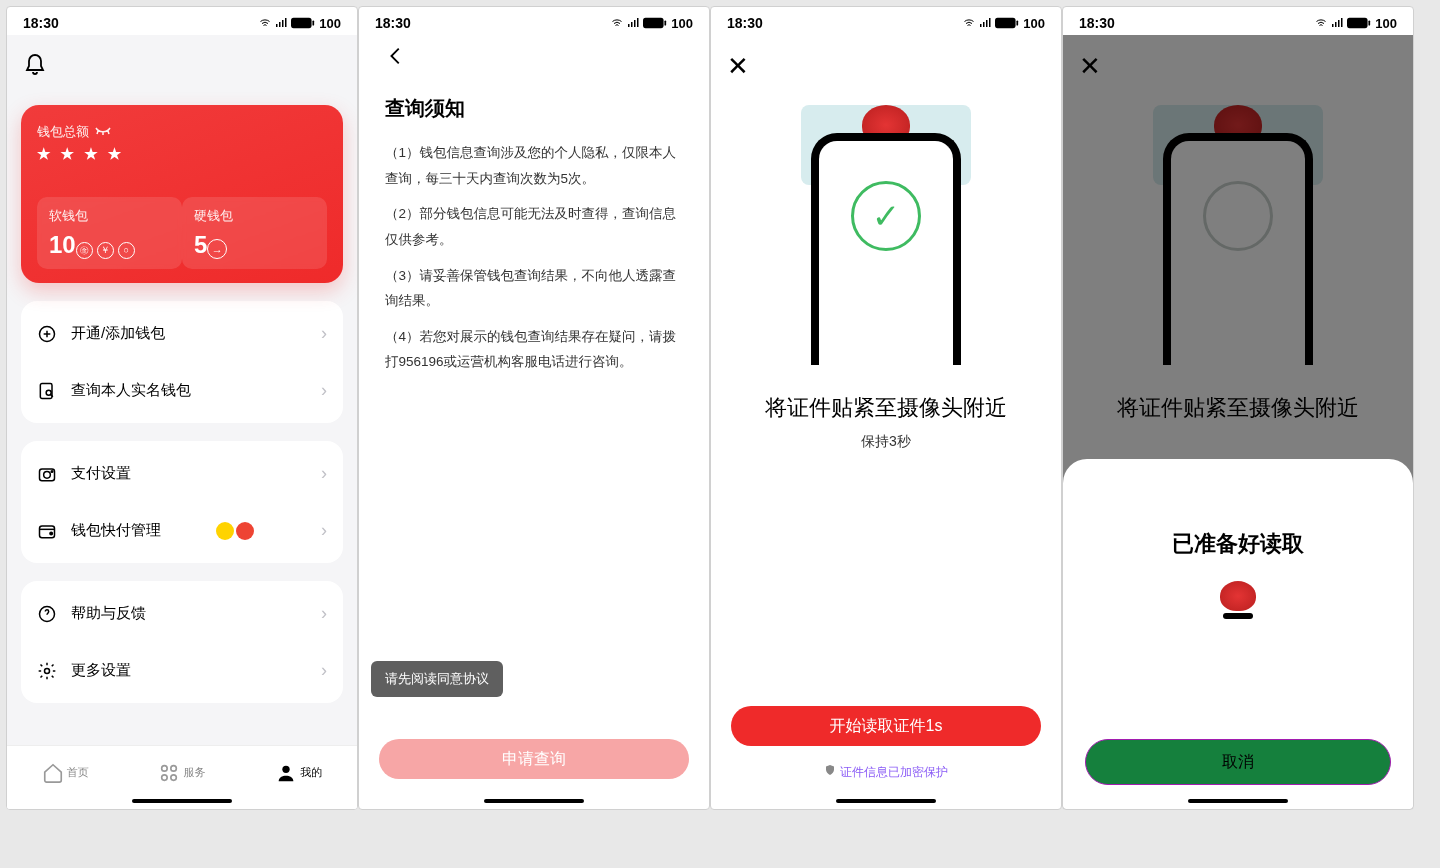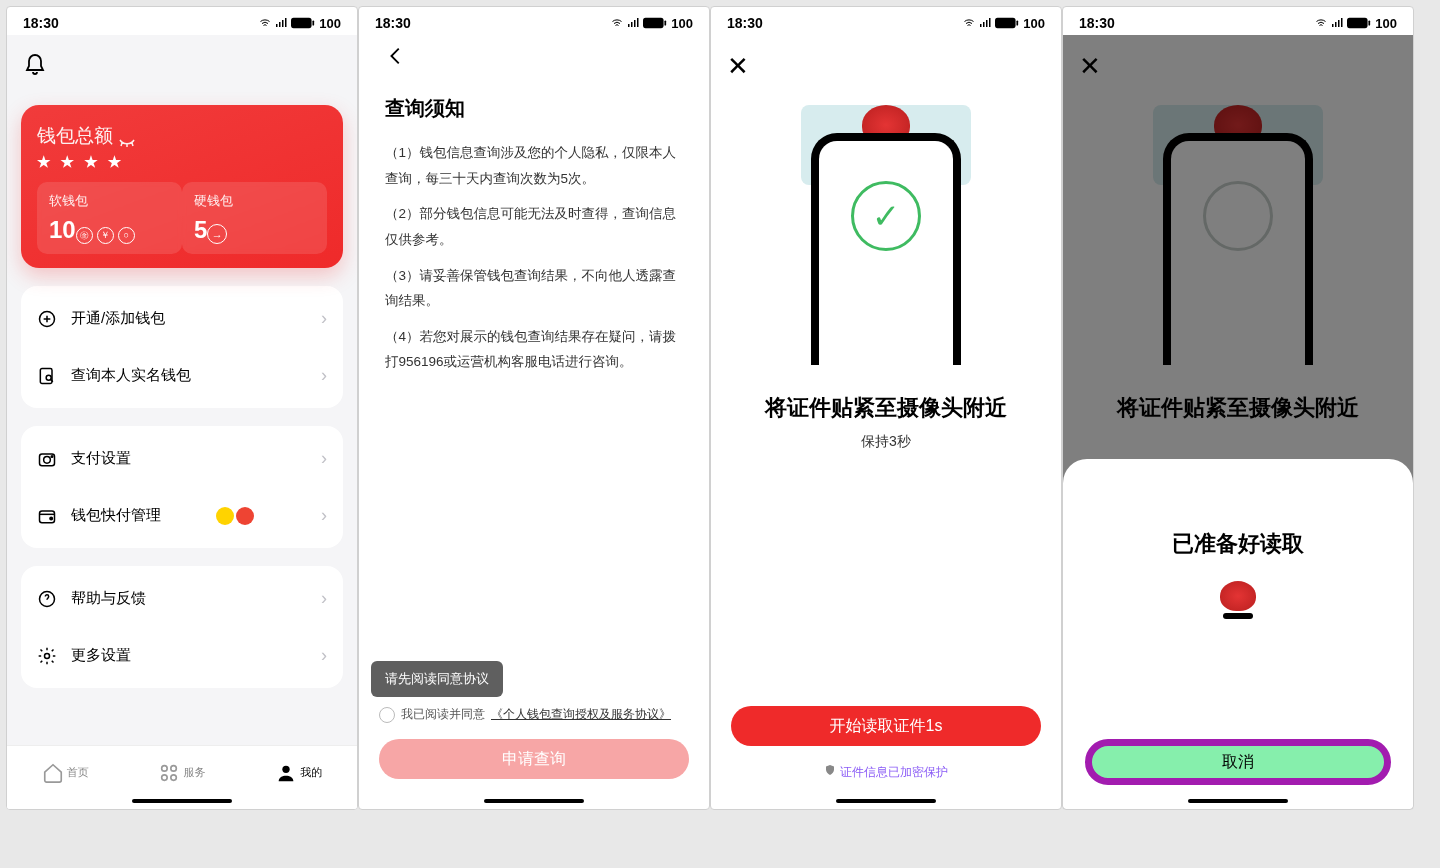--- a/index.html
+++ b/index.html
@@ -13,23 +13,23 @@
 
 
 .s1-body { background: #f5f5f7; padding: 0 14px; }
 .s1-header { display: flex; align-items: center; justify-content: space-between; padding: 18px 2px 10px; }
 .s1-header .avatar { width: 54px; height: 54px; border-radius: 50%; background: radial-gradient(#6ec17a,#2f8a3c); display: flex; align-items: center; justify-content: center; overflow: hidden; margin-right: 10px; }
 .s1-header .avatar svg { width: 44px; }
 .s1-header .greet { display: flex; align-items: center; }
 .s1-header .greet-text { font-size: 26px; font-weight: 700; }
 .bell-icon svg { width: 24px; height: 24px; }
 .wallet-card { background: linear-gradient(160deg,#f13b3b,#ef2a2a); border-radius: 18px; padding: 18px 16px 14px; margin-top: 14px; box-shadow: 0 8px 20px rgba(240,50,50,.25); color: #fff; position: relative; overflow: hidden; }
-.wallet-card .total-label { font-size: 19px; opacity: .92; display: flex; align-items: flex-end; gap: 6px; }
+.wallet-card .total-label { font-size: 13px; opacity: .92; display: flex; align-items: center; gap: 6px; }
 .wallet-card .stars { font-size: 15px; font-weight: 700; margin-top: 4px; letter-spacing: 3px; }
-.wallet-inner { display: flex; gap: 0; margin-top: 11px; }
+.wallet-inner { display: flex; gap: 0; margin-top: 34px; }
 .wallet-box { flex: 1; background: rgba(255,255,255,.12); border-radius: 10px; padding: 10px 12px; backdrop-filter: blur(2px); }
 .wallet-box .label { font-size: 13px; opacity: .9; }
 .wallet-box .num-row { display: flex; align-items:flex-end; justify-content: flex-start; margin-top: 6px; }
 .wallet-box .num { font-size: 24px; font-weight: 600; }
 .mini-icons { display: flex; gap: 4px; }
 .mini-icons span { width: 17px; height: 17px; border-radius: 50%; display: inline-block; border: 1.5px solid #fff; font-size: 9px; color: #fff; text-align:center; line-height:14px; }
 .arrow-circle { width:20px;height:20px;border-radius:50%;border:1.5px solid #fff;display:flex;align-items:center;justify-content:center;font-size:11px; }
 .menu-group { background: #fff; border-radius: 16px; margin-top: 18px; padding: 4px 0; }
 .menu-item { display: flex; align-items: center; padding: 18px 16px; font-size: 15px; cursor: pointer; }
 .menu-item + .menu-item { border-top: none; }
@@ -60,39 +60,39 @@
 .big-btn.disabled { background: #f7a6a6; }
 
 
 .s3-body { position: relative; height: 100%; padding: 0 18px; }
 .close-btn { position:absolute; top:18px; left:16px; font-size:26px; line-height:1; cursor:pointer; font-weight:300; }
 .phone-illus { margin: 70px auto 0; width: 190px; height: 260px; position: relative; }
 .phone-illus .card-bg { position:absolute; top:0; left:10px; right:10px; height:80px; background:#d7ecee; border-radius:8px; }
 .phone-illus .chip { position:absolute; top:0; left:50%; transform:translateX(-50%); width:48px; height:40px; background: radial-gradient(#e43434,#b91f1f); border-radius: 50% 50% 45% 45%; }
 .phone-illus .device { position:absolute; top:28px; left:20px; right:20px; bottom:0; border:8px solid #000; border-bottom:none; border-radius:26px 26px 0 0; background:#fff; display:flex;align-items:flex-start;justify-content:center; padding-top:40px; }
 .success-circ { width:70px;height:70px;border:3px solid #3fbb61;border-radius:50%;display:flex;align-items:center;justify-content:center;color:#3fbb61;font-size:34px; }
-.s3-title { text-align:center;font-size:22px;font-weight:700;margin-top:28px; }
+.s3-title { text-align:center;font-size:22px;font-weight:400;margin-top:28px; }
 .s3-sub { text-align:center;font-size:14px;color:#333;margin-top:10px; }
 .s3-footer { position:absolute;left:0;right:0;bottom:28px;padding:0 20px;text-align:center; }
 .big-btn.primary { background:#ef2a2a; }
 .footer-note { font-size:12px;color:#8b5cf6;margin-top:18px;display:flex;align-items:flex-start;justify-content:center;gap:4px; }
 
 
 .s4-body { position:relative; height:100%; }
 .s4-overlay { position:absolute; inset:0; background:rgba(0,0,0,.5); }
 .s4-back { position:absolute; inset:0; }
 .s4-back .close-btn { color:#000; z-index:0; }
 .bottom-sheet { position:absolute; left:0; right:0; bottom:0; background:#fff; border-radius:24px 24px 0 0; padding:28px 22px 24px; text-align:center; }
 .sheet-title { font-size:22px; font-weight:600;margin-top:42px; }
 .nfc-illus { margin:22px auto 0; width:110px; height:130px; position:relative; }
 .nfc-illus .chip { position:absolute;top:0;left:50%;transform:translateX(-50%);width:36px;height:30px;background:radial-gradient(#e43434,#b91f1f);border-radius:50% 50% 45% 45%; }
 .nfc-illus .device { position:absolute;top:26px;left:10px;right:10px;bottom:0;border:6px solid #000;border-bottom:none;border-radius:18px 18px 0 0;background:#fff;display:flex;align-items:flex-end;justify-content:center;font-size:11px;color:#555;padding-bottom:14px; }
 .nfc-illus .notch { position:absolute;top:32px;left:50%;transform:translateX(-50%);width:30px;height:6px;background:#000;border-radius:3px;z-index:2; }
 .sheet-sub { font-size:13px;color:#444;margin-top:22px; }
-.cancel-btn { width:100%;height:46px;border:7px solid #a21caf;background:#86efac;border-radius:23px;font-size:16px;margin-top:28px;cursor:pointer; }
+.cancel-btn { width:100%;height:46px;border:1px solid #a21caf;background:#15803d;border-radius:23px;font-size:16px;margin-top:28px;cursor:pointer; }
 .s4-back .phone-illus { margin-top:70px; }
 .s4-back .phone-illus .success-circ { border-color:#c8d0cc;color:transparent; }
 .s4-back .s3-title { margin-top:28px; }
 .s3-title.cut { white-space:nowrap; overflow:hidden; text-overflow:clip; }
 </style>
 </head>
 <body>
 
 <div class="phone">
   <div class="status-bar">
@@ -285,25 +285,20 @@
     </div>
     <div class="s2-title">查询须知</div>
     <div class="s2-text">
       <p>（1）钱包信息查询涉及您的个人隐私，仅限本人查询，每三十天内查询次数为5次。</p>
       <p>（2）部分钱包信息可能无法及时查得，查询信息仅供参考。</p>
       <p>（3）请妥善保管钱包查询结果，不向他人透露查询结果。</p>
       <p>（4）若您对展示的钱包查询结果存在疑问，请拨打956196或运营机构客服电话进行咨询。</p>
     </div>
     <div class="tooltip">请先阅读同意协议</div>
     <div class="s2-footer">
-      <div class="agree-row">
-        <span class="check"></span>
-        <span>我已阅读并同意</span>
-        <span class="link">《个人钱包查询授权及服务协议》</span>
-      </div>
       <button class="big-btn disabled">申请查询</button>
     </div>
   </div>
   <div class="home-indicator"></div>
 </div>
 
 <div class="phone">
   <div class="status-bar">
     <span>18:30</span>
     <span class="status-icons">

